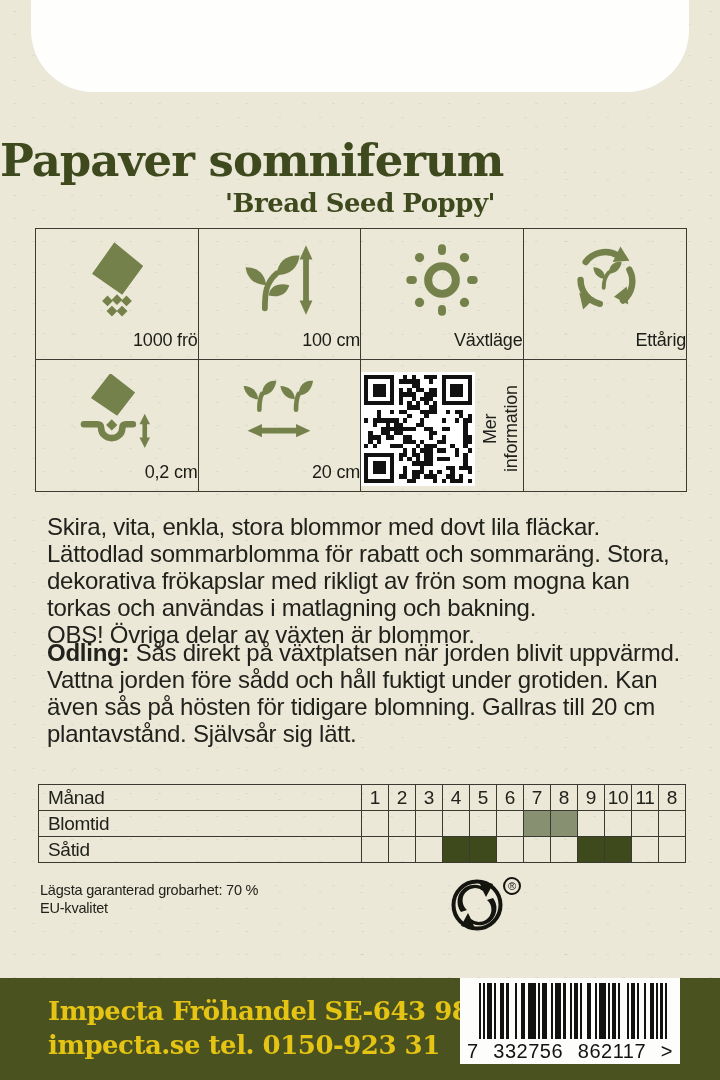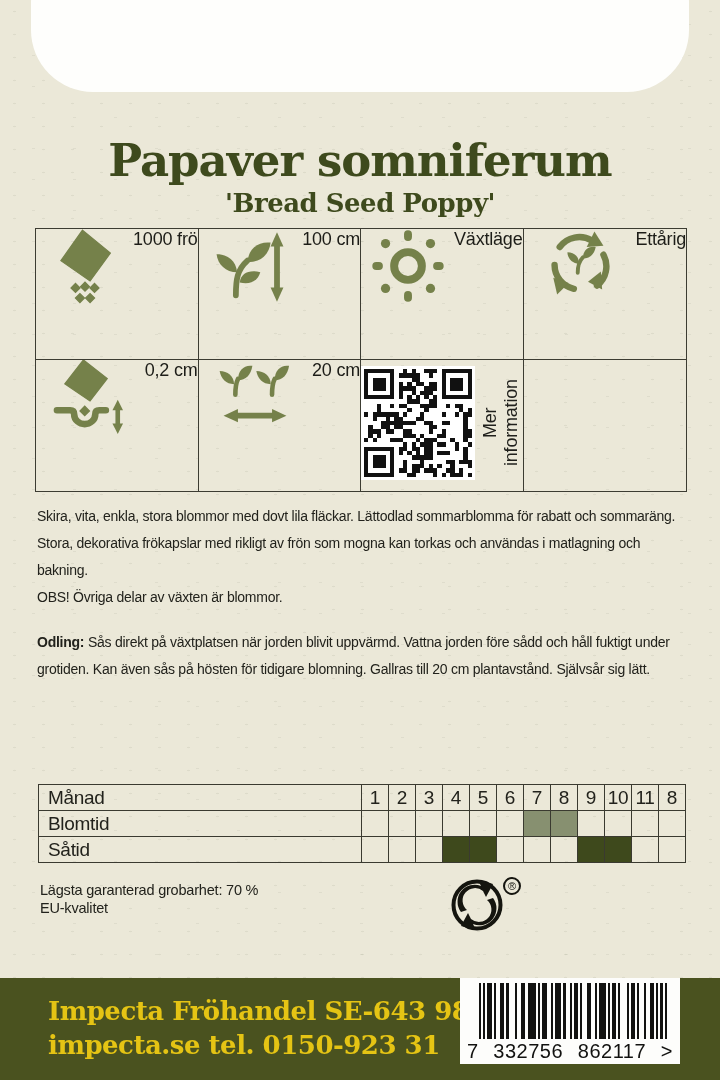--- a/index.html
+++ b/index.html
@@ -20,62 +20,62 @@
     color:#21211c;
   }
   
   .hang-tab{
     position:absolute;top:-86px;left:31px;width:658px;height:178px;
     background:#fefefc;
     border-radius:90px 90px 62px 62px;
   }
   .title{
     position:absolute;top:134px;left:0;width:720px;margin:0;
-    text-align:center;
+    text-align:left;
     font-family:"DejaVu Serif","Liberation Serif",serif;
     font-weight:700;font-size:45px;letter-spacing:-1px;
     color:#3e4a1d;
   }
   .subtitle{
     position:absolute;top:188px;left:0;width:720px;margin:0;
     text-align:center;
     font-family:"DejaVu Serif","Liberation Serif",serif;
     font-weight:700;font-size:26px;letter-spacing:-.5px;
     color:#3e4a1d;
   }
   
   .info-grid{
     position:absolute;top:228px;left:35px;width:650px;height:262px;
     display:grid;grid-template-columns:repeat(4,1fr);grid-template-rows:1fr 1fr;
     border:1.5px solid #3c3c32;
   }
   .cell{
     position:relative;
     border-right:1.5px solid #3c3c32;border-bottom:1.5px solid #3c3c32;
-    display:flex;align-items:flex-start;justify-content:flex-end;
+    display:flex;flex-direction:column;align-items:flex-end;justify-content:flex-end;
   }
   .cell:nth-child(4n){border-right:none;}
   .cell:nth-child(n+5){border-bottom:none;}
   .cell .art{flex:1;display:flex;align-items:center;justify-content:center;width:100%;}
   .cell-label{
     font-size:18px;letter-spacing:-.2px;color:#1d1d18;
     padding-bottom:9px;line-height:20px;
   }
   .icon{fill:#75814a;stroke:#75814a;}
   .qr-wrap{display:flex;align-items:center;gap:5px;margin-top:6px;}
   .qr-box{background:#fff;padding:3px;}
   .qr-box svg{display:block;}
   .qr-side-label{
     writing-mode:vertical-rl;transform:rotate(180deg);
     font-size:18px;color:#20201c;letter-spacing:-.2px;height:112px;text-align:center;
   }
   
   .desc,.cult{
-    position:absolute;left:37px;width:650px;margin:0;
-    font-size:14px;line-height:27px;letter-spacing:-.25px;color:#22221c;
+    position:absolute;left:37px;width:650px;margin:10px;
+    font-size:24px;line-height:27px;letter-spacing:-.25px;color:#22221c;
   }
   .desc{top:503px;}
   .cult{top:629px;}
   .cult b{letter-spacing:-.25px;}
   
   .calendar{
     position:absolute;top:784px;left:38px;width:648px;
     border-collapse:collapse;table-layout:fixed;
   }
   .calendar td{

